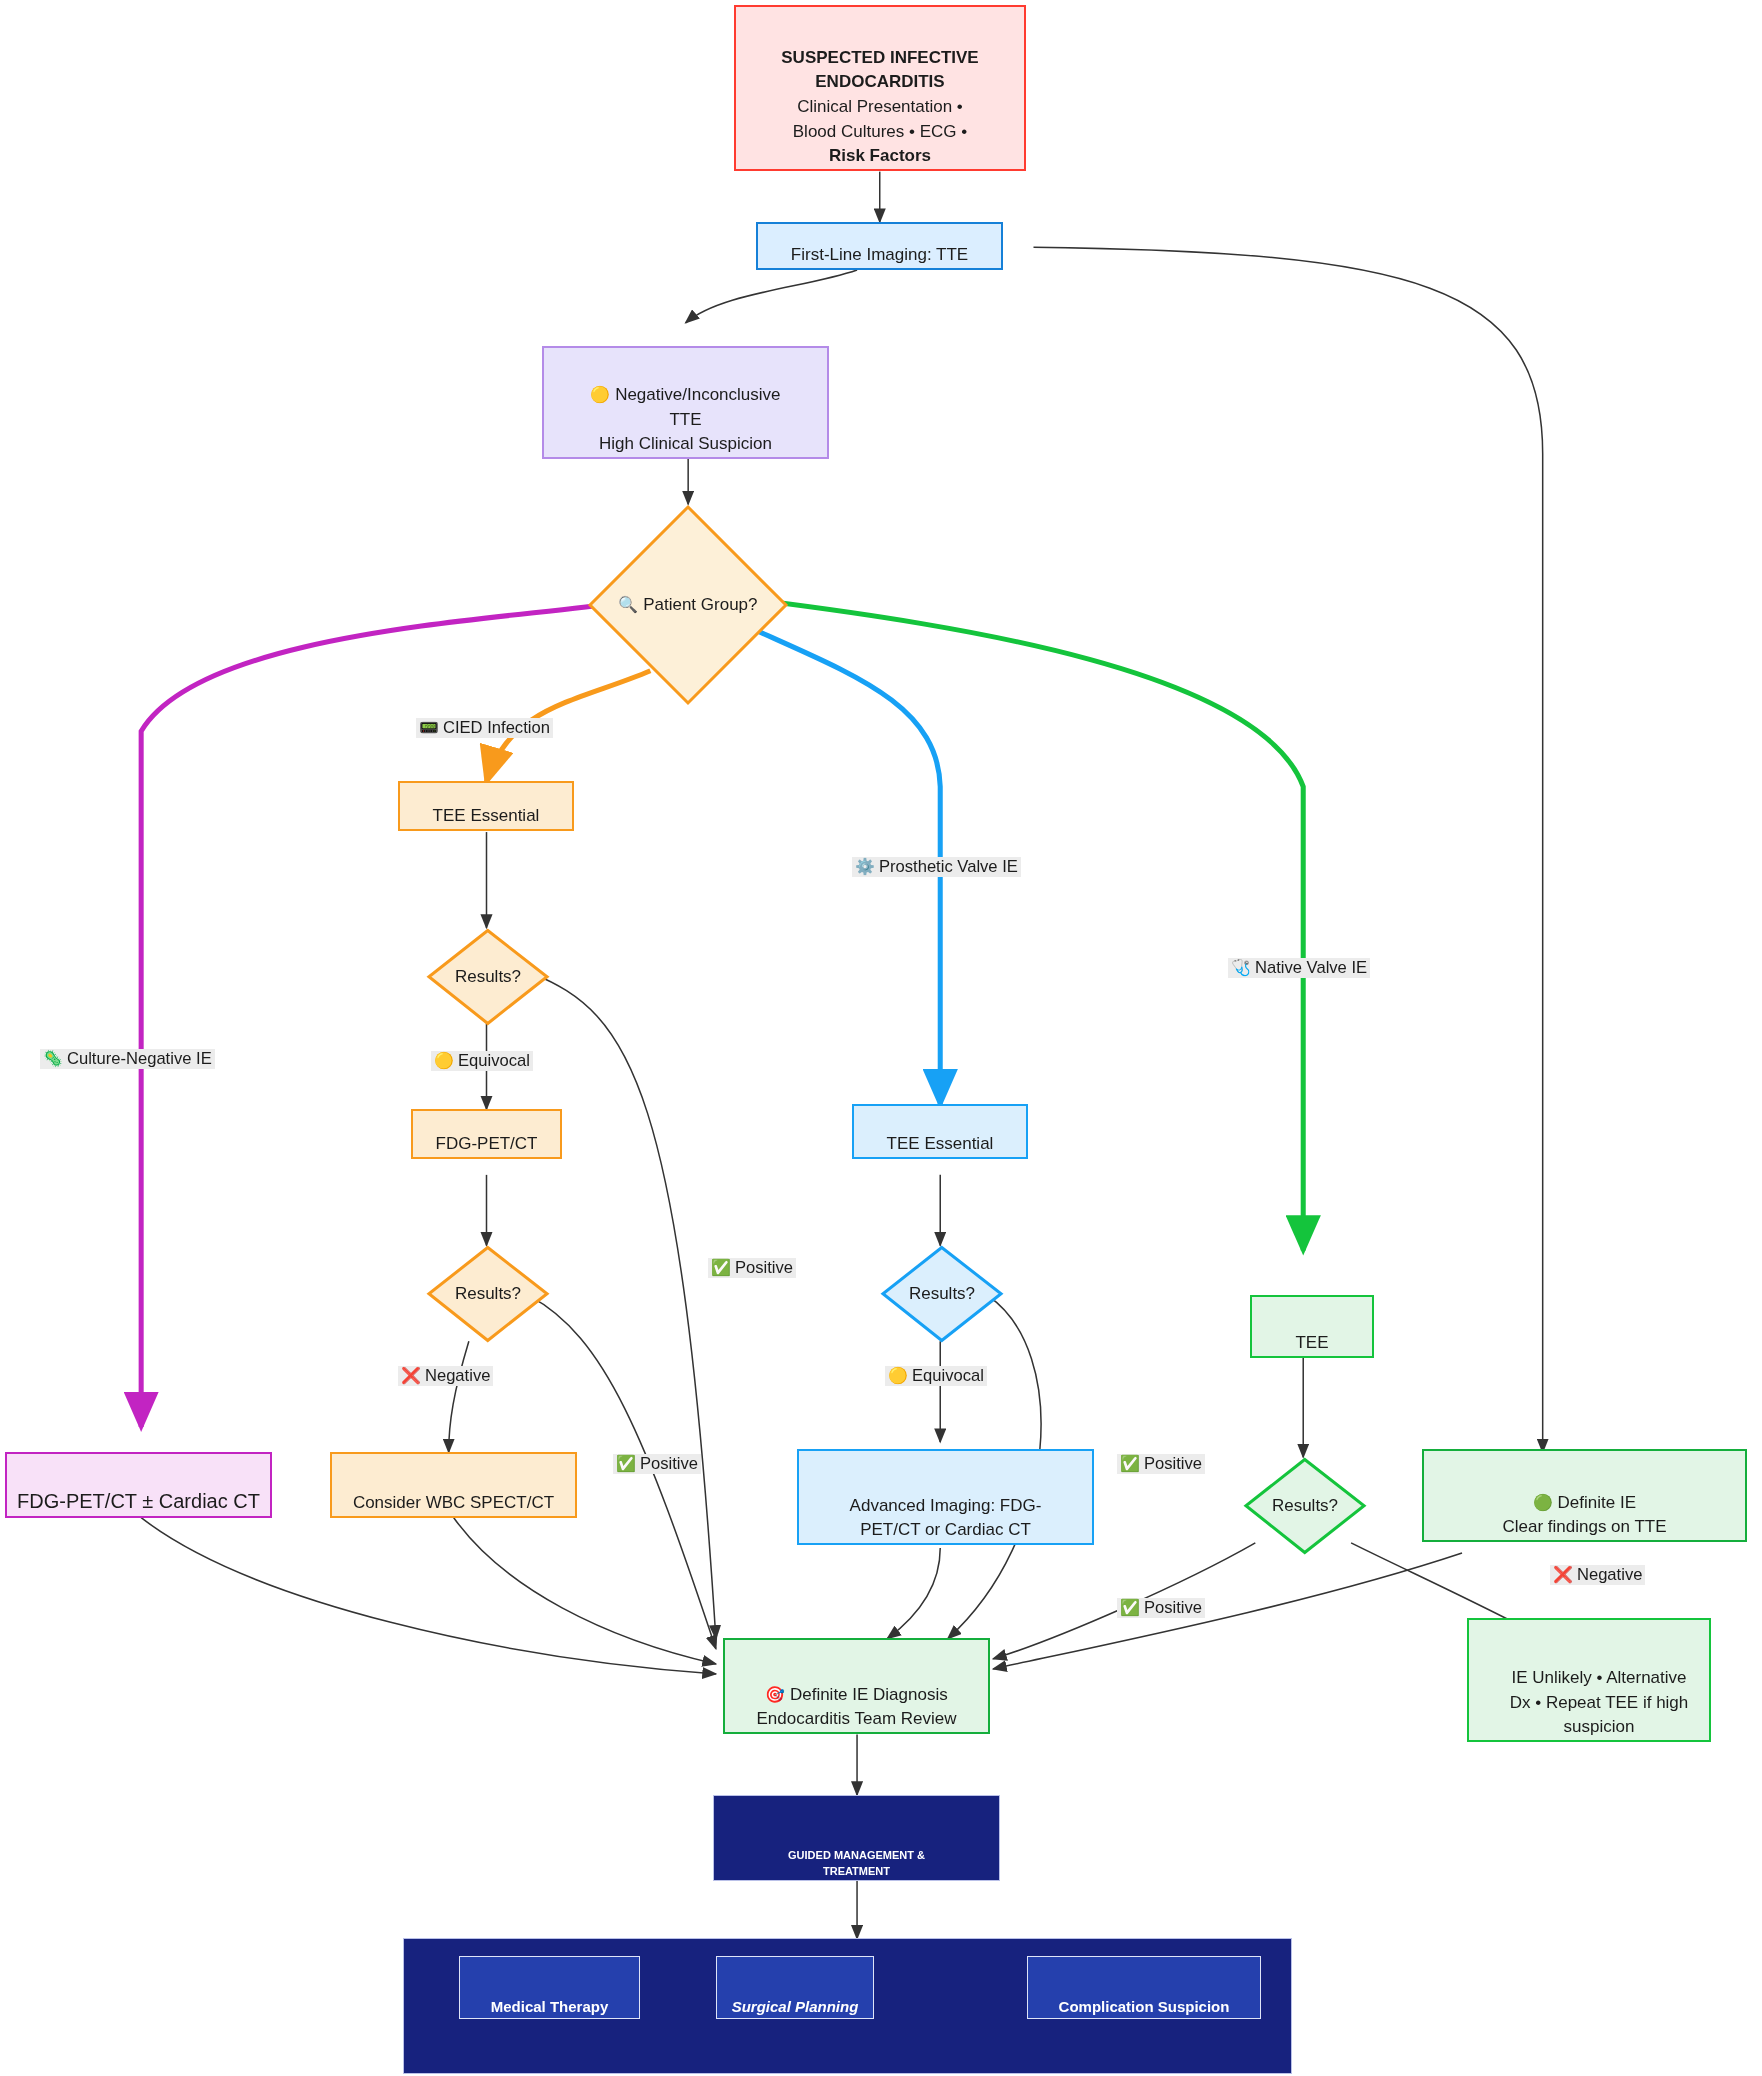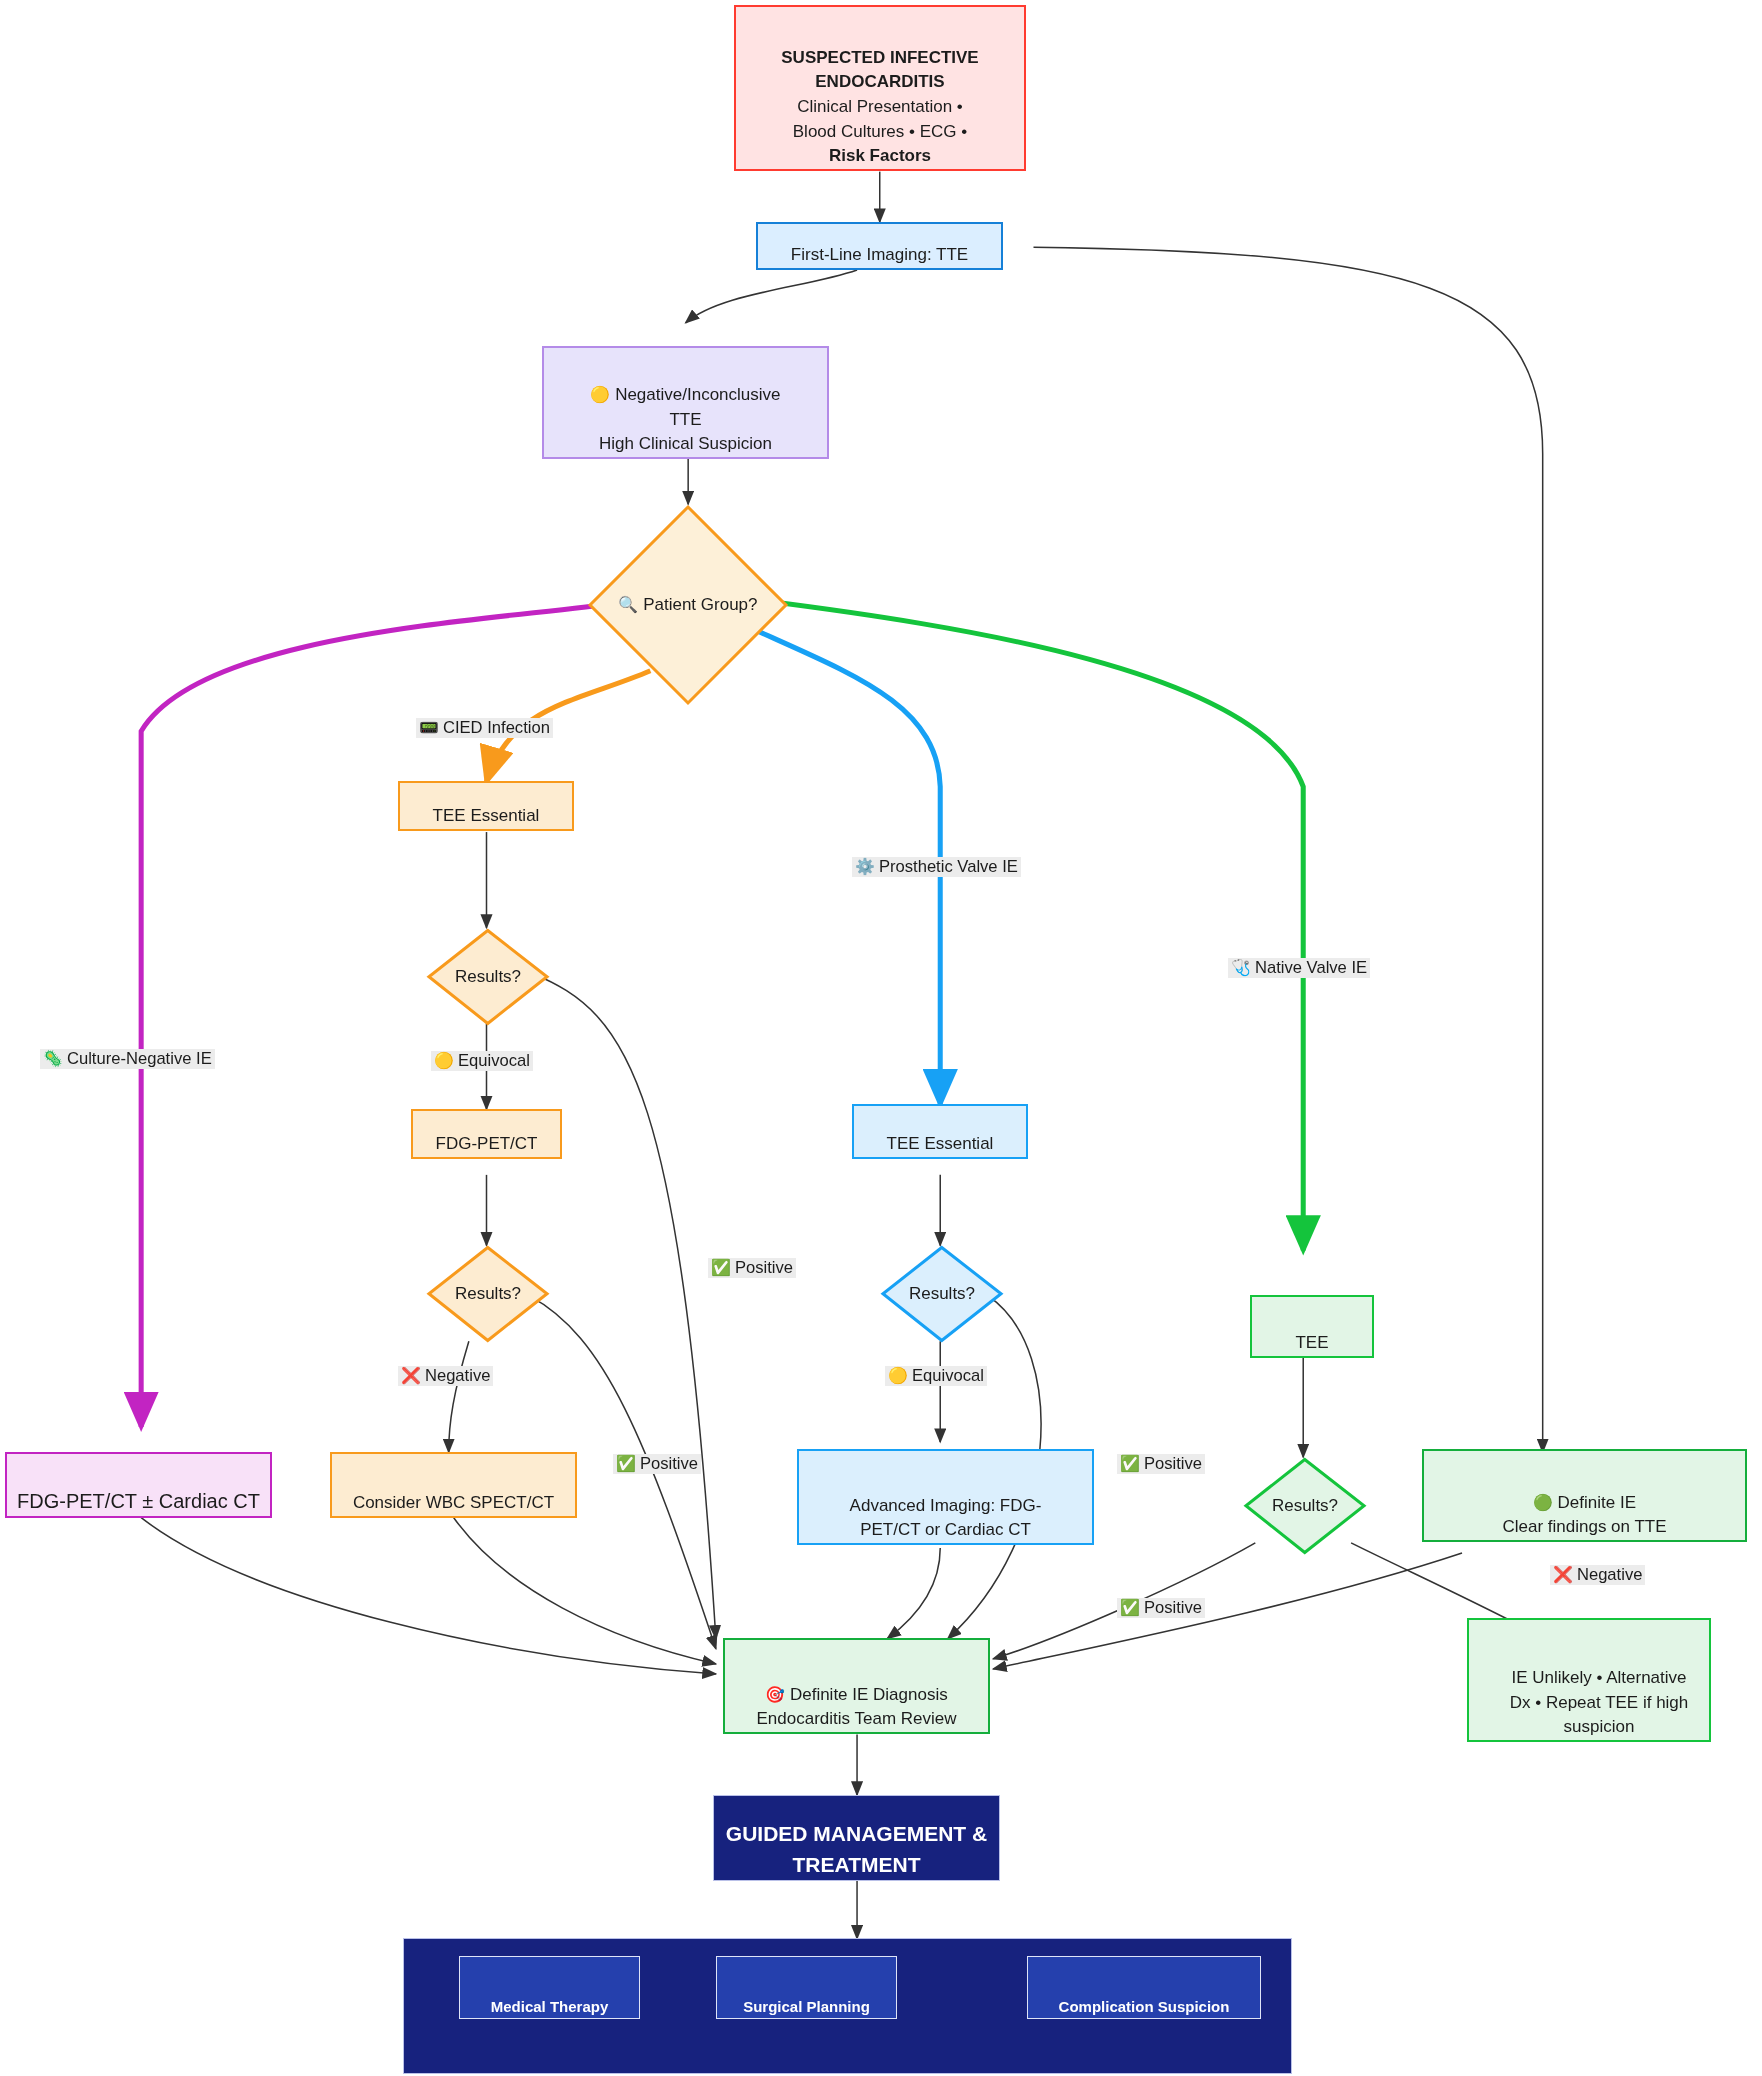--- a/index.html
+++ b/index.html
@@ -10,21 +10,21 @@
   .node .txt{display:block;padding:0 5px;}
   .rect{border-style:solid;}
   .r-red{background:#ffe3e3;border:2.5px solid #ff3b30;color:#1c1c1c;font-weight:bold;font-size:17px;}
   .r-blue{background:#dbeeff;border:2.5px solid #1580d8;color:#1c1c1c;font-size:17px;}
   .r-blue2{background:#dbeffd;border:2.5px solid #17a1f5;color:#1c1c1c;font-size:17px;}
   .r-purple{background:#e7e3fb;border:2px solid #b48be8;color:#1c1c1c;font-size:17px;}
   .r-orange{background:#fdecd1;border:2.5px solid #f89a1c;color:#1c1c1c;font-size:17px;}
   .r-magenta{background:#f8e1f8;border:2.5px solid #c224c2;color:#1c1c1c;font-size:20px;}
   .r-green{background:#e2f5e6;border:2.5px solid #14ae3c;color:#1c1c1c;font-size:17px;}
   .r-greenl{background:#e2f5e6;border:2px solid #14c43c;color:#1c1c1c;font-size:17px;}
-  .navy{background:#17227e;color:#ffffff;font-weight:bold;font-size:21px;border:1.5px solid #b9c0e8;}
+  .navy{background:#17227e;color:#ffffff;font-weight:bold;font-size:11px;border:1.5px solid #b9c0e8;}
   .navy-panel{background:#17227e;border:1.5px solid #b9c0e8;}
   .navy-sub{background:#2540ad;border:1.5px solid #dfe4f7;color:#ffffff;font-weight:bold;font-size:15px;}
   .diamond{position:absolute;}
   .diamond .dlabel{position:absolute;left:0;top:0;width:100%;height:100%;display:flex;align-items:center;justify-content:center;font-size:17px;color:#1c1c1c;white-space:nowrap;}
   .edgelabel{position:absolute;background:#ececec;color:#1c1c1c;font-size:16.6px;padding:1px 3px;white-space:nowrap;display:flex;align-items:center;gap:4px;line-height:1.1;}
   .emoji{font-size:16px;line-height:1;}
 </style>
 </head>
 <body>
 
@@ -289,21 +289,21 @@
       <span>TREATMENT</span>
     </span>
   </div>
 
   <div class="navy-panel" style="position:absolute;left:403px;top:1938px;width:887px;height:134px;"></div>
 
   <div class="node navy-sub" style="left:459px;top:1956px;width:181px;height:63px;">
     <span class="txt">Medical Therapy</span>
   </div>
 
-  <div class="node navy-sub" style="left:716px;top:1956px;width:181px;height:63px;">
+  <div class="node navy-sub" style="left:716px;top:1956px;width:158px;height:63px;font-style:italic;">
     <span class="txt">Surgical Planning</span>
   </div>
 
   <div class="node navy-sub" style="left:1027px;top:1956px;width:234px;height:63px;">
     <span class="txt">Complication Suspicion</span>
   </div>
 
 </div>
 
 

